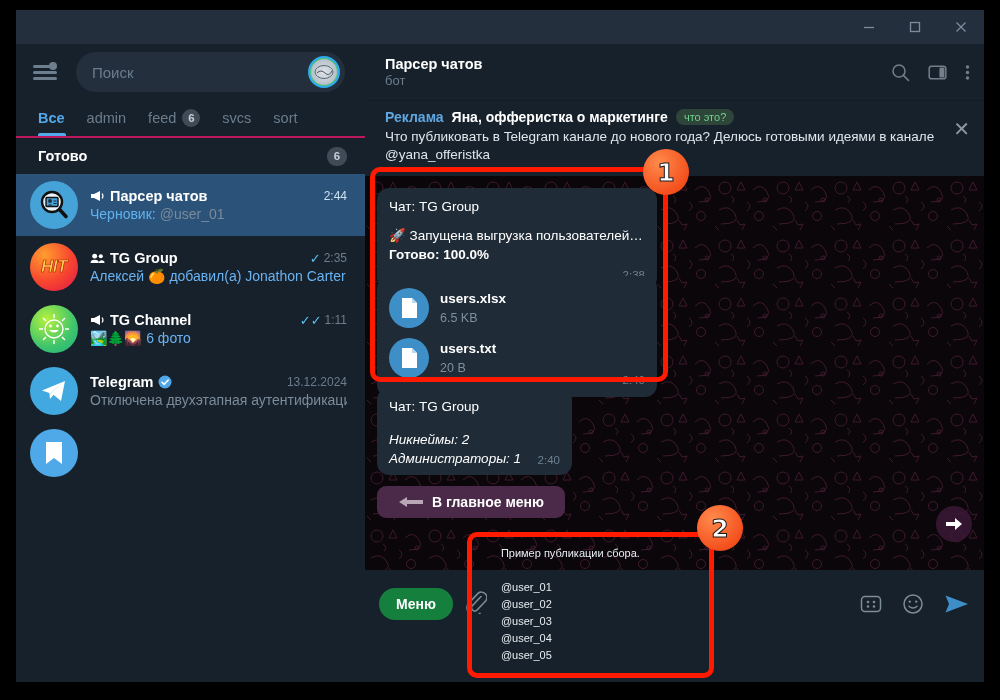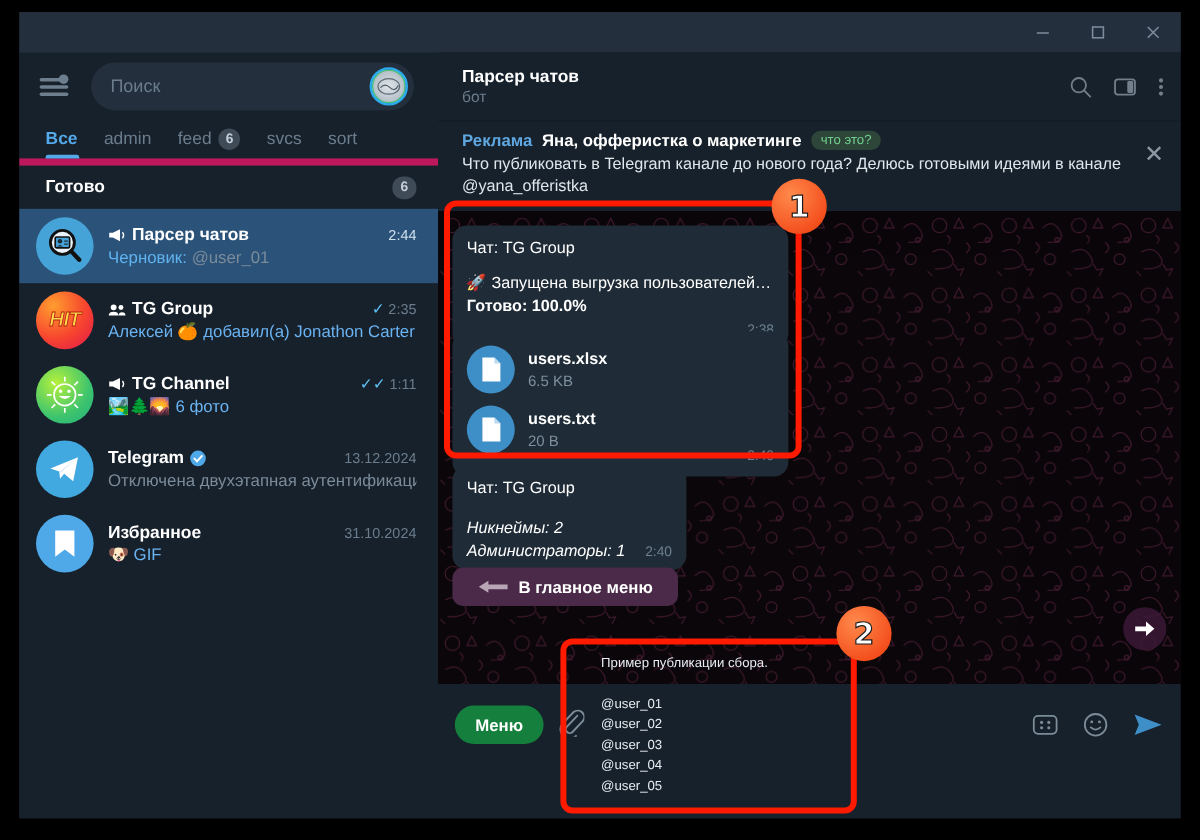--- a/index.html
+++ b/index.html
@@ -67,21 +67,21 @@
     border: 2px solid #2aabee;
     box-shadow: 0 0 0 1px #3ec46d inset;
     font-size: 9px; color: #3a4550;
     display: flex; align-items: center; justify-content: center;
     font-style: italic; overflow: hidden;
   }
 
   
   #tabs {
     height: 38px; display: flex; align-items: center; padding-left: 22px;
-    gap: 22px; border-bottom: 6px solid #be185d; position: relative;
+    gap: 22px; border-bottom: 2px solid #be185d; position: relative;
   }
   .tab { font-size: 14.5px; color: #6b7d8d; display: flex; align-items: center; gap: 6px; height: 38px; }
   .tab.active { color: #54a9eb; font-weight: bold; }
   .tab.active::after {
     content: ''; position: absolute; bottom: 0; height: 3px; background: #54a9eb;
     border-radius: 2px 2px 0 0; width: 28px; left: 22px;
   }
   .tab .cnt {
     background: #3f4b57; color: #c5d0da; font-size: 11.5px; font-weight: bold;
     border-radius: 9px; min-width: 18px; height: 18px;
@@ -408,27 +408,20 @@
         </div>
         <div class="chat-sub">Отключена двухэтапная аутентификация!…</div>
       </div>
     </div>
 
     <div class="chat-row">
       <div class="ava ava-saved">
         <svg width="24" height="26" viewBox="0 0 24 26">
           <path d="M4 2h16v22l-8-6-8 6z" fill="#fff"></path>
         </svg>
-      </div>
-      <div class="chat-mid">
-        <div class="chat-line1">
-          <span class="chat-name">Избранное</span>
-          <span class="chat-time">31.10.2024</span>
-        </div>
-        <div class="chat-sub bluetext">🐶 GIF</div>
       </div>
     </div>
   </div>
 
   <div id="main">
 
     <div id="chat-header">
       <div>
         <div class="ttl">Парсер чатов</div>
         <div class="sub">бот</div>
@@ -522,21 +515,21 @@
       </div>
 
       <div class="bubble" style="left:12px; top:212px; width:195px;">
         <div>Чат: TG Group</div>
         <div style="height:13px"></div>
         <div style="font-style:italic">Никнеймы: 2</div>
         <div style="font-style:italic; display:inline-block">Администраторы: 1</div>
         <span class="time">2:40</span>
       </div>
 
-      <div class="kbd-btn" style="left:12px; top:297px; width:188px;">
+      <div class="kbd-btn" style="left:12px; top:310px; width:188px;">
         <svg width="26" height="14" viewBox="0 0 26 14">
           <path d="M9 2 1 7l8 5V9h16V5H9z" fill="#b8a6b6"></path>
         </svg>
         <span>В главное меню</span>
       </div>
 
       <div id="fwd-btn">
         <svg width="20" height="16" viewBox="0 0 20 16">
           <path d="M2 10h9v4l7-6-7-6v4H2z" fill="#fff"></path>
         </svg>

